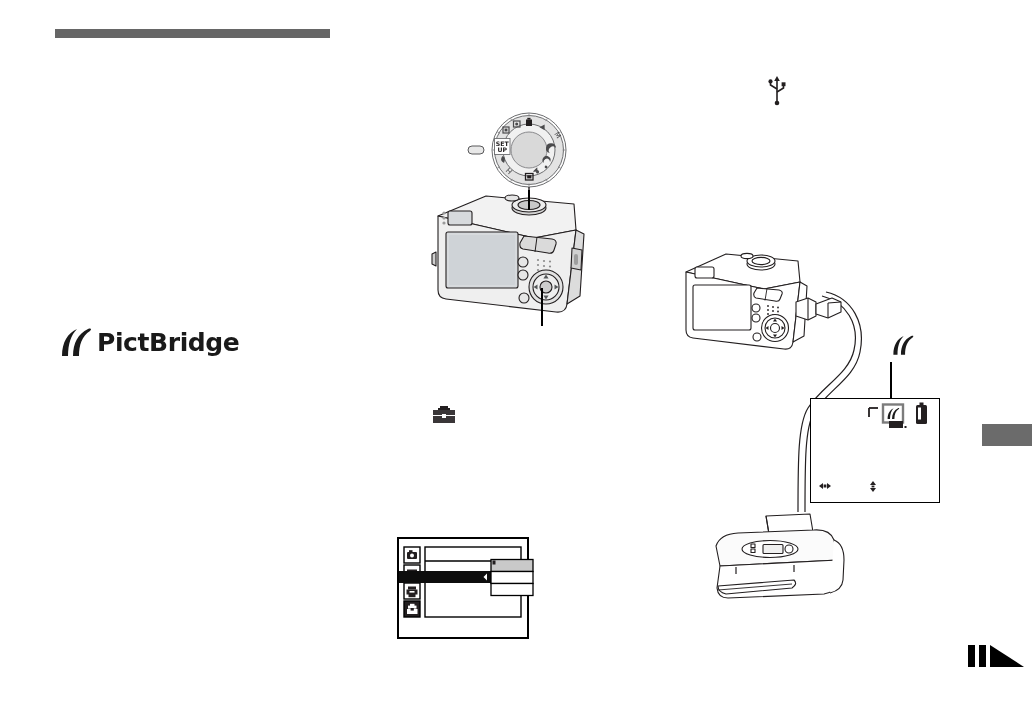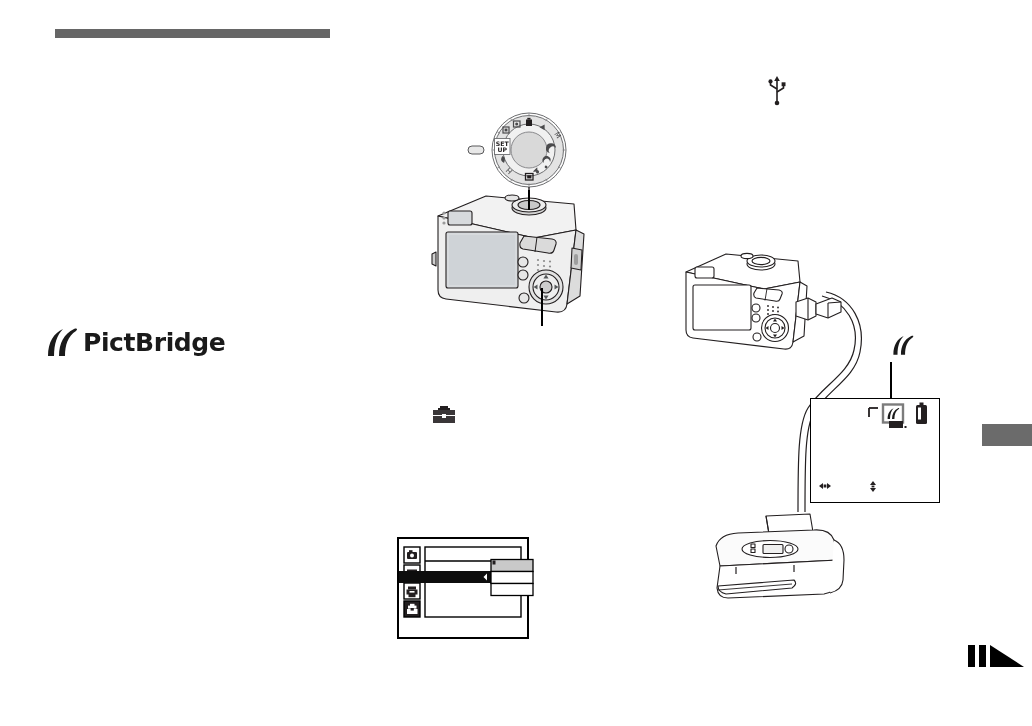--- a/index.html
+++ b/index.html
@@ -23,21 +23,21 @@
 
   
   .top-rule {
     left: 55px; top: 29px;
     width: 275px; height: 9px;
     background: #666666;
   }
 
   
   .pictbridge-logo {
-    left: 44px; top: 325px;
+    left: 58px; top: 325px;
     width: 220px; height: 34px;
     display: flex;
     align-items: center;
   }
   .pb-wordmark {
     font-family: "DejaVu Sans", sans-serif;
     font-weight: bold;
     font-size: 25px;
     letter-spacing: -0.4px;
     color: #1a1a1a;

